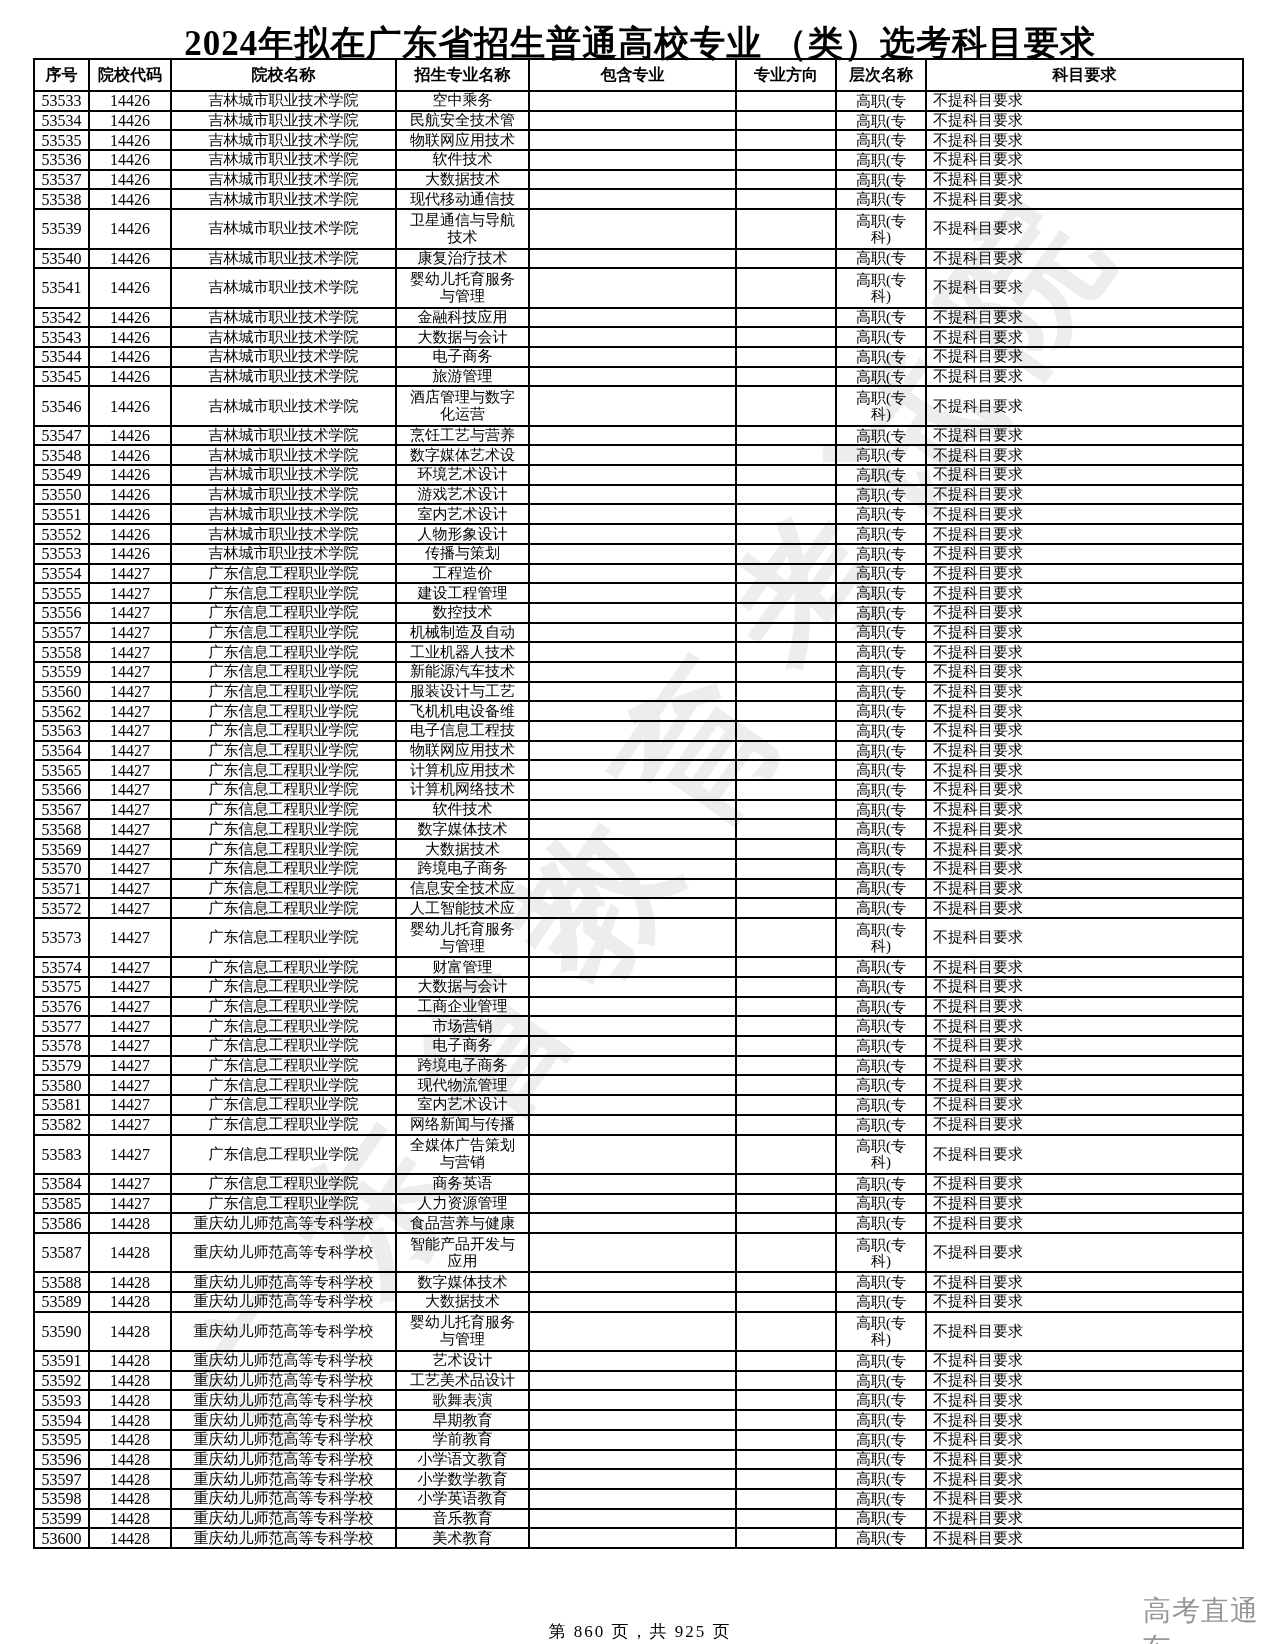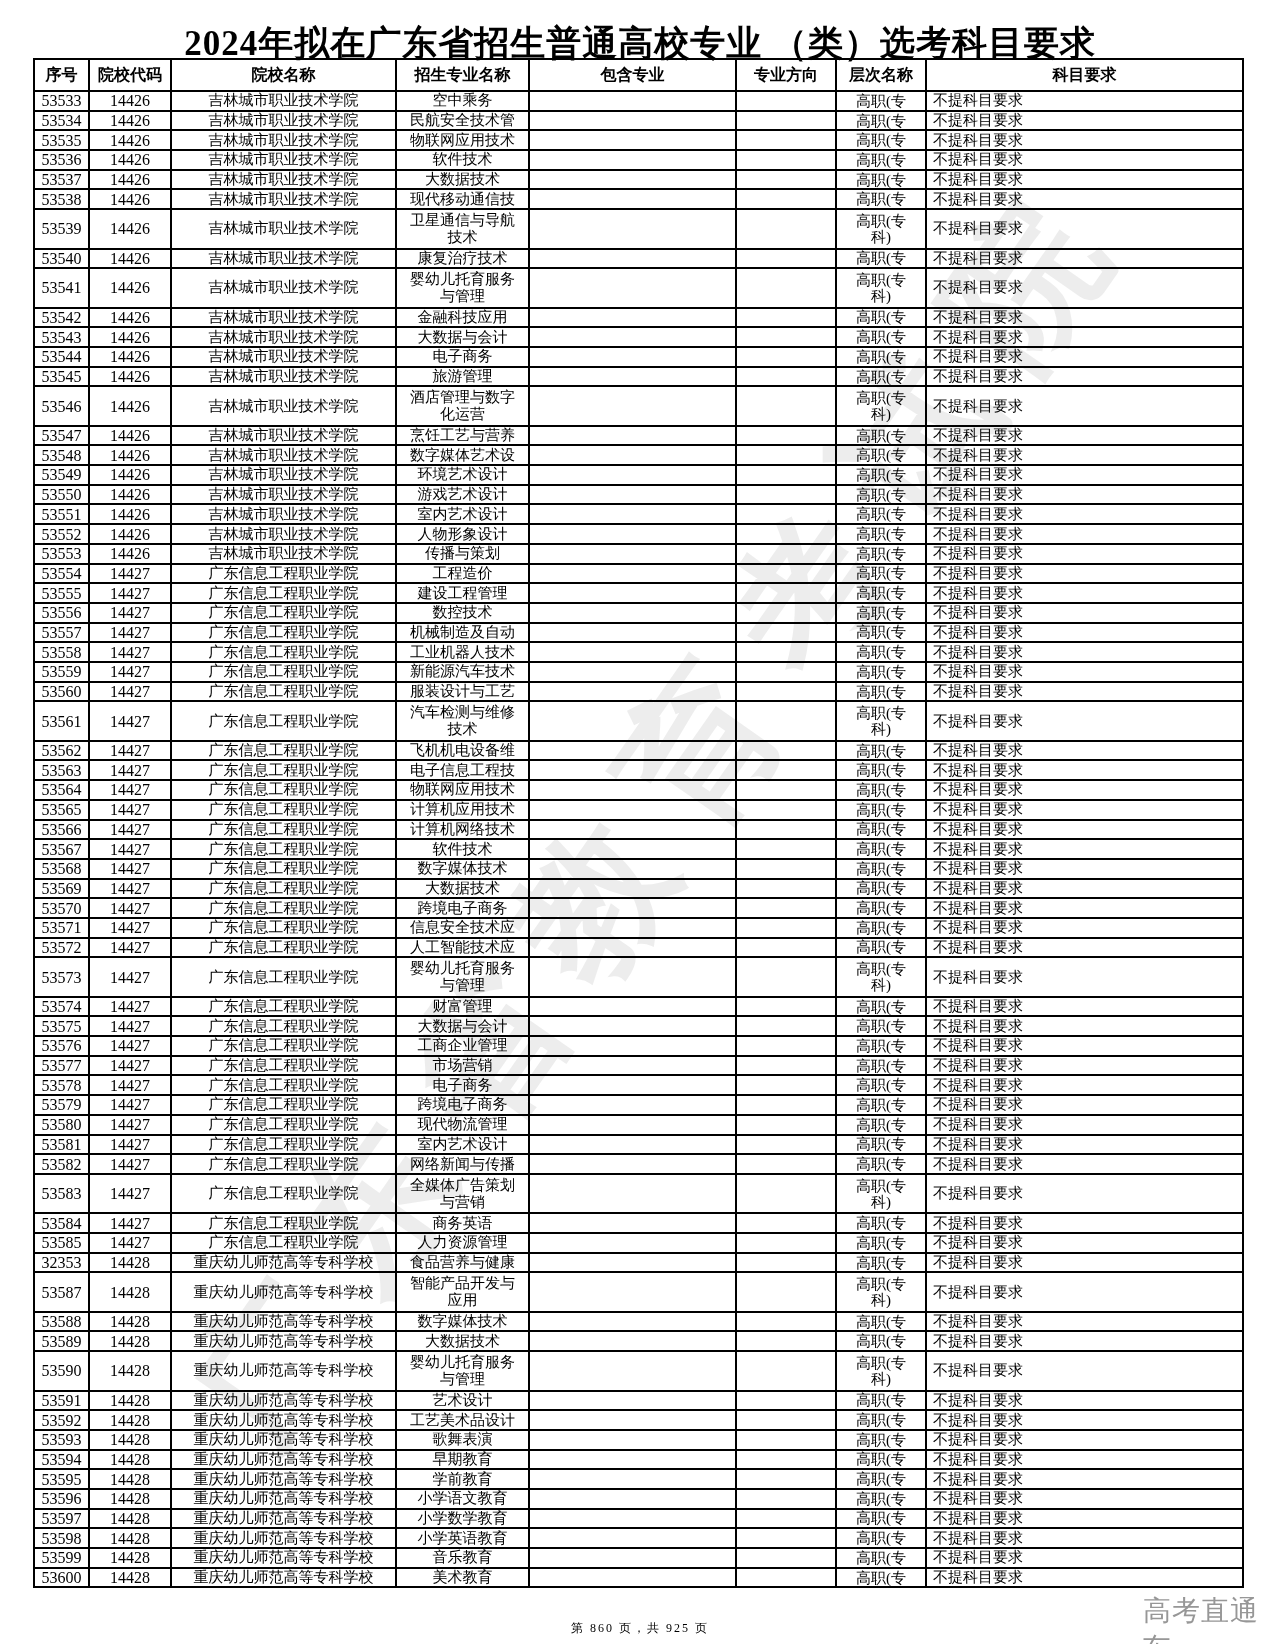--- a/index.html
+++ b/index.html
@@ -29,21 +29,21 @@
   .grid tr.s{height:19.7px;}
   .grid tr.t{height:39.4px;}
   .grid td{font-size:16px;line-height:17px;}
   .grid td.c-school,.grid td.c-major,.grid td.c-level,.grid td.c-req{font-size:15px;}
   .grid td.c-req{text-align:left;padding-left:6px;}
   .mj{max-width:110px;margin:0 auto;line-height:17px;}
   .lv{max-width:64px;margin:0 auto;line-height:16px;max-height:16px;overflow:hidden;}
   tr.t .lv{max-height:none;}
   .footer{
     position:absolute;top:1620px;left:0;width:1280px;text-align:center;
-    font-size:12px;z-index:2;letter-spacing:2px;
+    font-size:17px;z-index:2;letter-spacing:2px;
   }
   .brand{
     position:absolute;top:1592px;left:1143px;font-size:28px;color:#979797;
     font-family:"Liberation Sans", sans-serif;z-index:2;letter-spacing:1px;
   }
 </style>
 </head>
 <body>
 
 <div class="watermark">广东省教育考试院</div>
@@ -459,34 +459,20 @@
         <td class="c-major">
           <div class="mj">服装设计与工艺</div>
         </td>
         <td class="c-included"></td>
         <td class="c-direction"></td>
         <td class="c-level">
           <div class="lv">高职(专科)</div>
         </td>
         <td class="c-req">不提科目要求</td>
       </tr>
-      <tr class="t">
-        <td class="c-seq">53561</td>
-        <td class="c-code">14427</td>
-        <td class="c-school">广东信息工程职业学院</td>
-        <td class="c-major">
-          <div class="mj">汽车检测与维修技术</div>
-        </td>
-        <td class="c-included"></td>
-        <td class="c-direction"></td>
-        <td class="c-level">
-          <div class="lv">高职(专科)</div>
-        </td>
-        <td class="c-req">不提科目要求</td>
-      </tr>
       <tr class="s">
         <td class="c-seq">53562</td>
         <td class="c-code">14427</td>
         <td class="c-school">广东信息工程职业学院</td>
         <td class="c-major">
           <div class="mj">飞机机电设备维</div>
         </td>
         <td class="c-included"></td>
         <td class="c-direction"></td>
         <td class="c-level">
@@ -810,21 +796,21 @@
           <div class="mj">人力资源管理</div>
         </td>
         <td class="c-included"></td>
         <td class="c-direction"></td>
         <td class="c-level">
           <div class="lv">高职(专科)</div>
         </td>
         <td class="c-req">不提科目要求</td>
       </tr>
       <tr class="s">
-        <td class="c-seq">32353</td>
+        <td class="c-seq">53586</td>
         <td class="c-code">14428</td>
         <td class="c-school">重庆幼儿师范高等专科学校</td>
         <td class="c-major">
           <div class="mj">食品营养与健康</div>
         </td>
         <td class="c-included"></td>
         <td class="c-direction"></td>
         <td class="c-level">
           <div class="lv">高职(专科)</div>
         </td>

